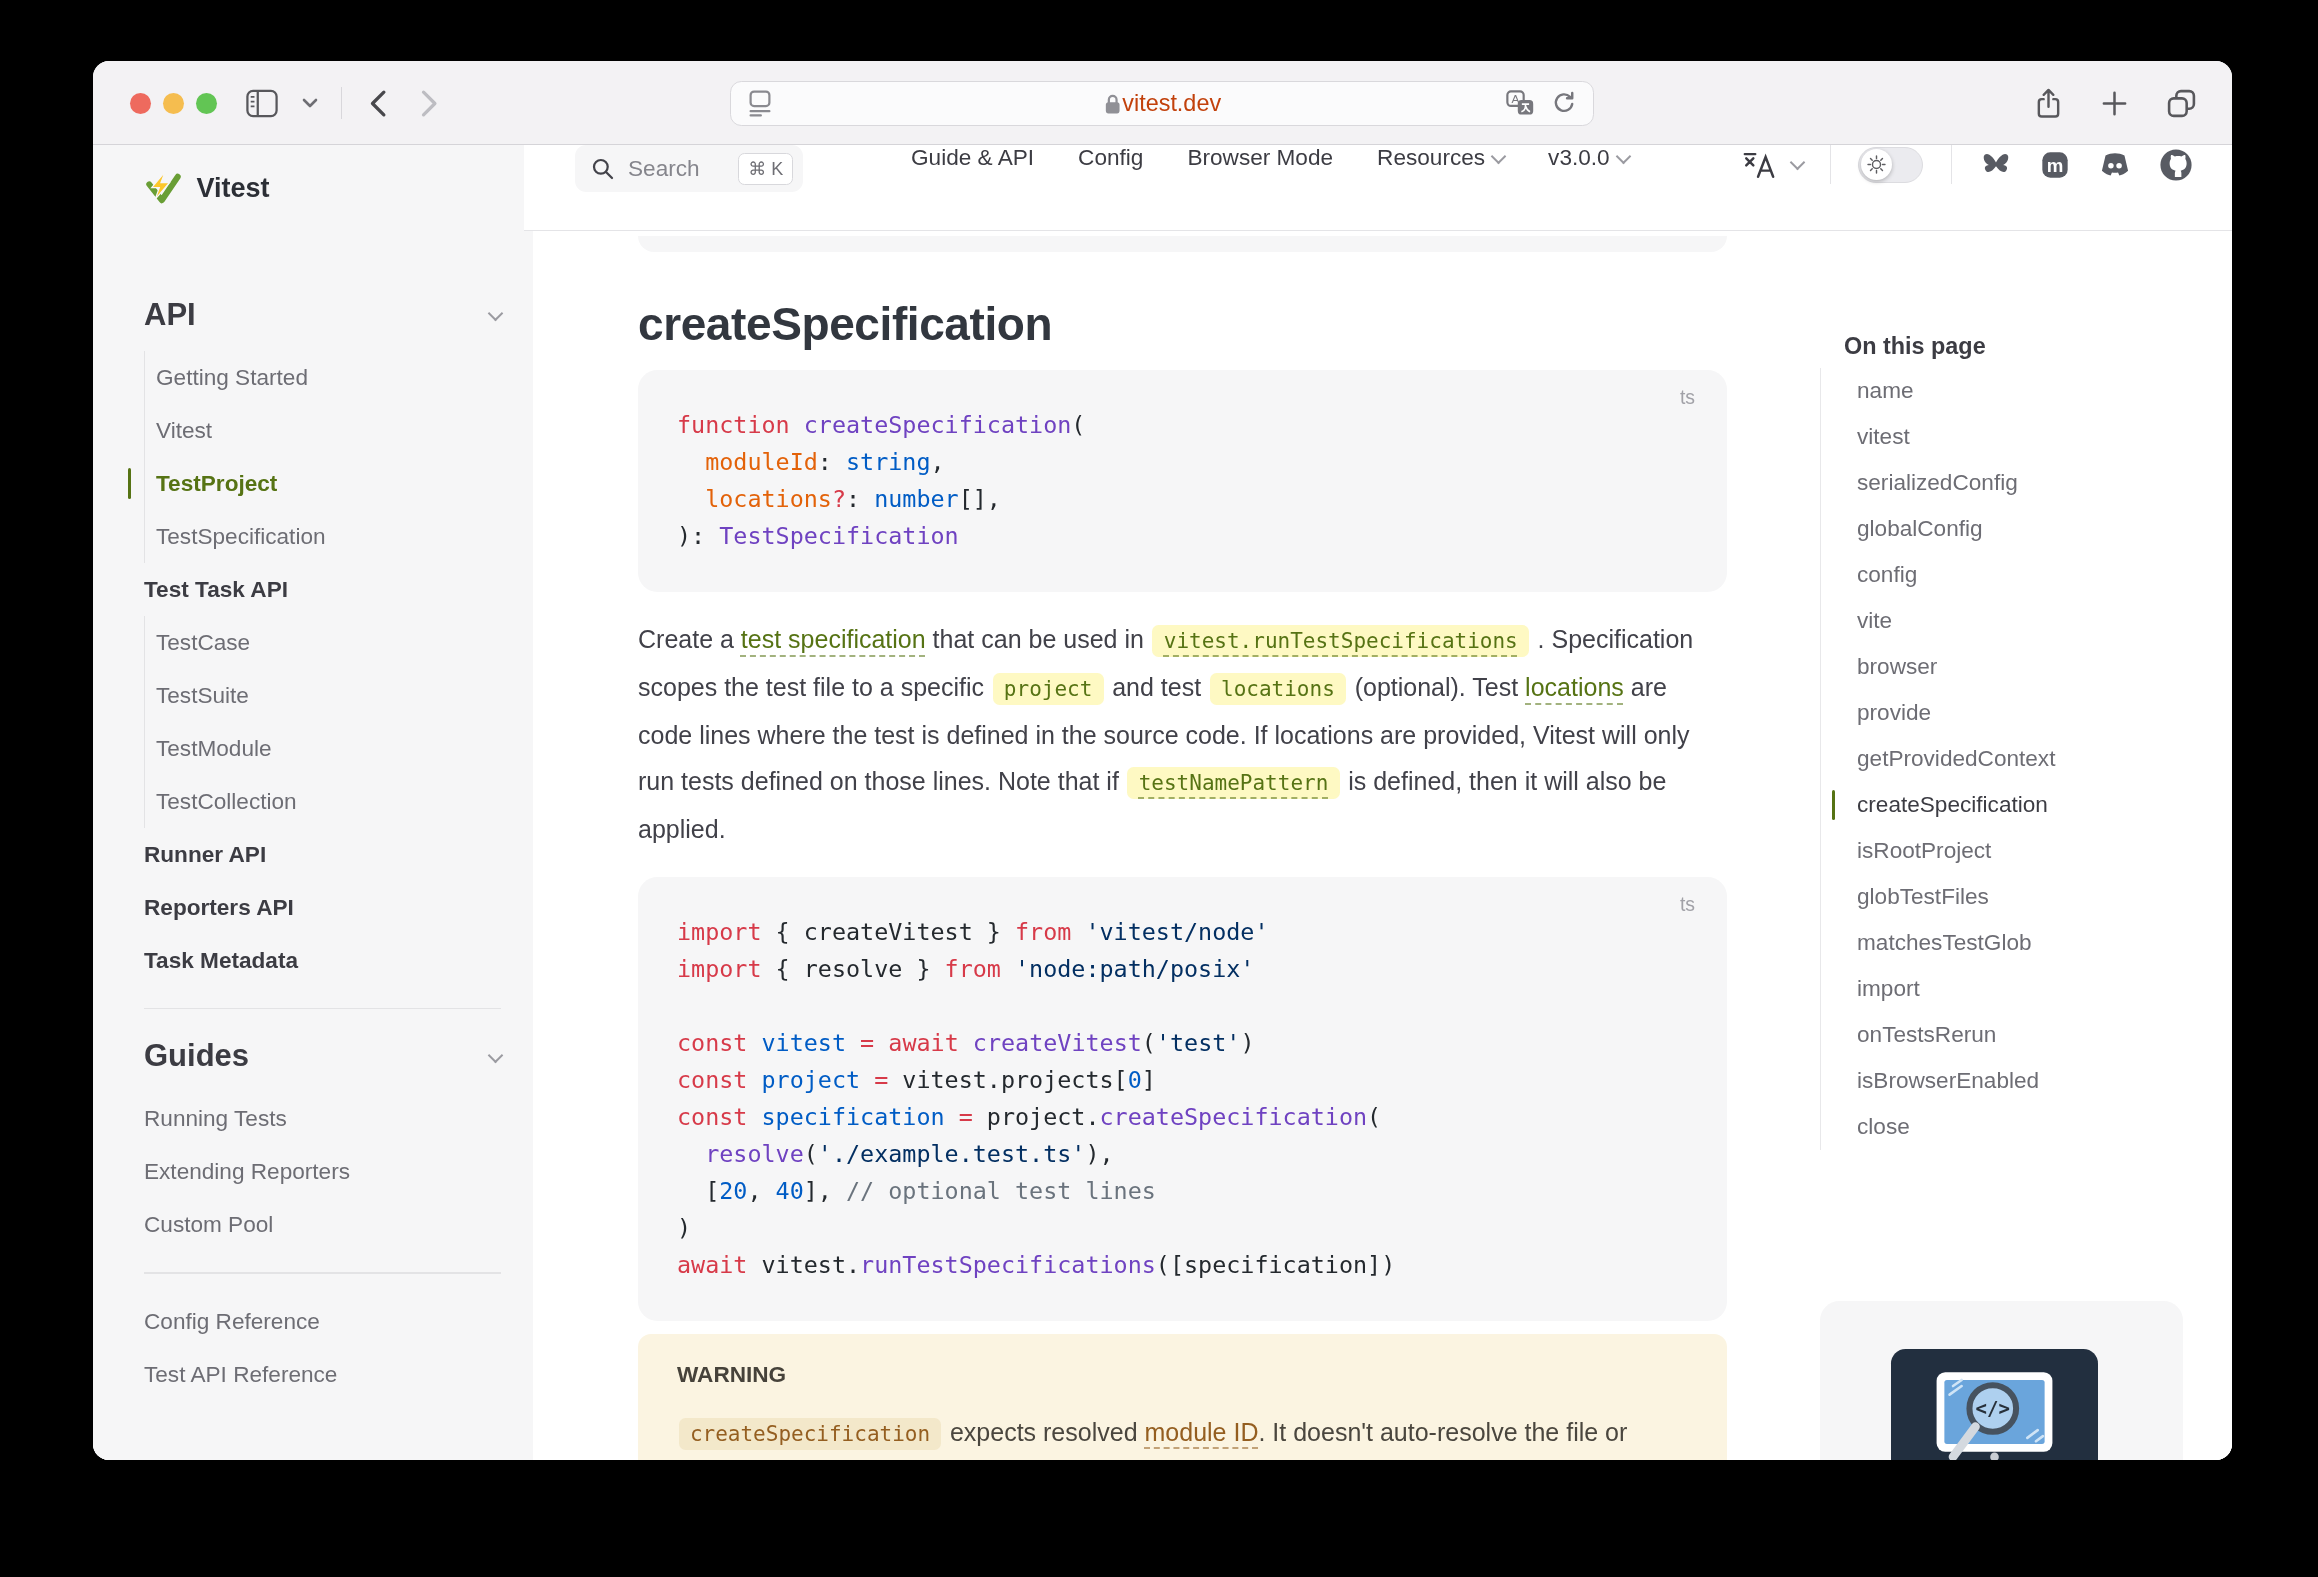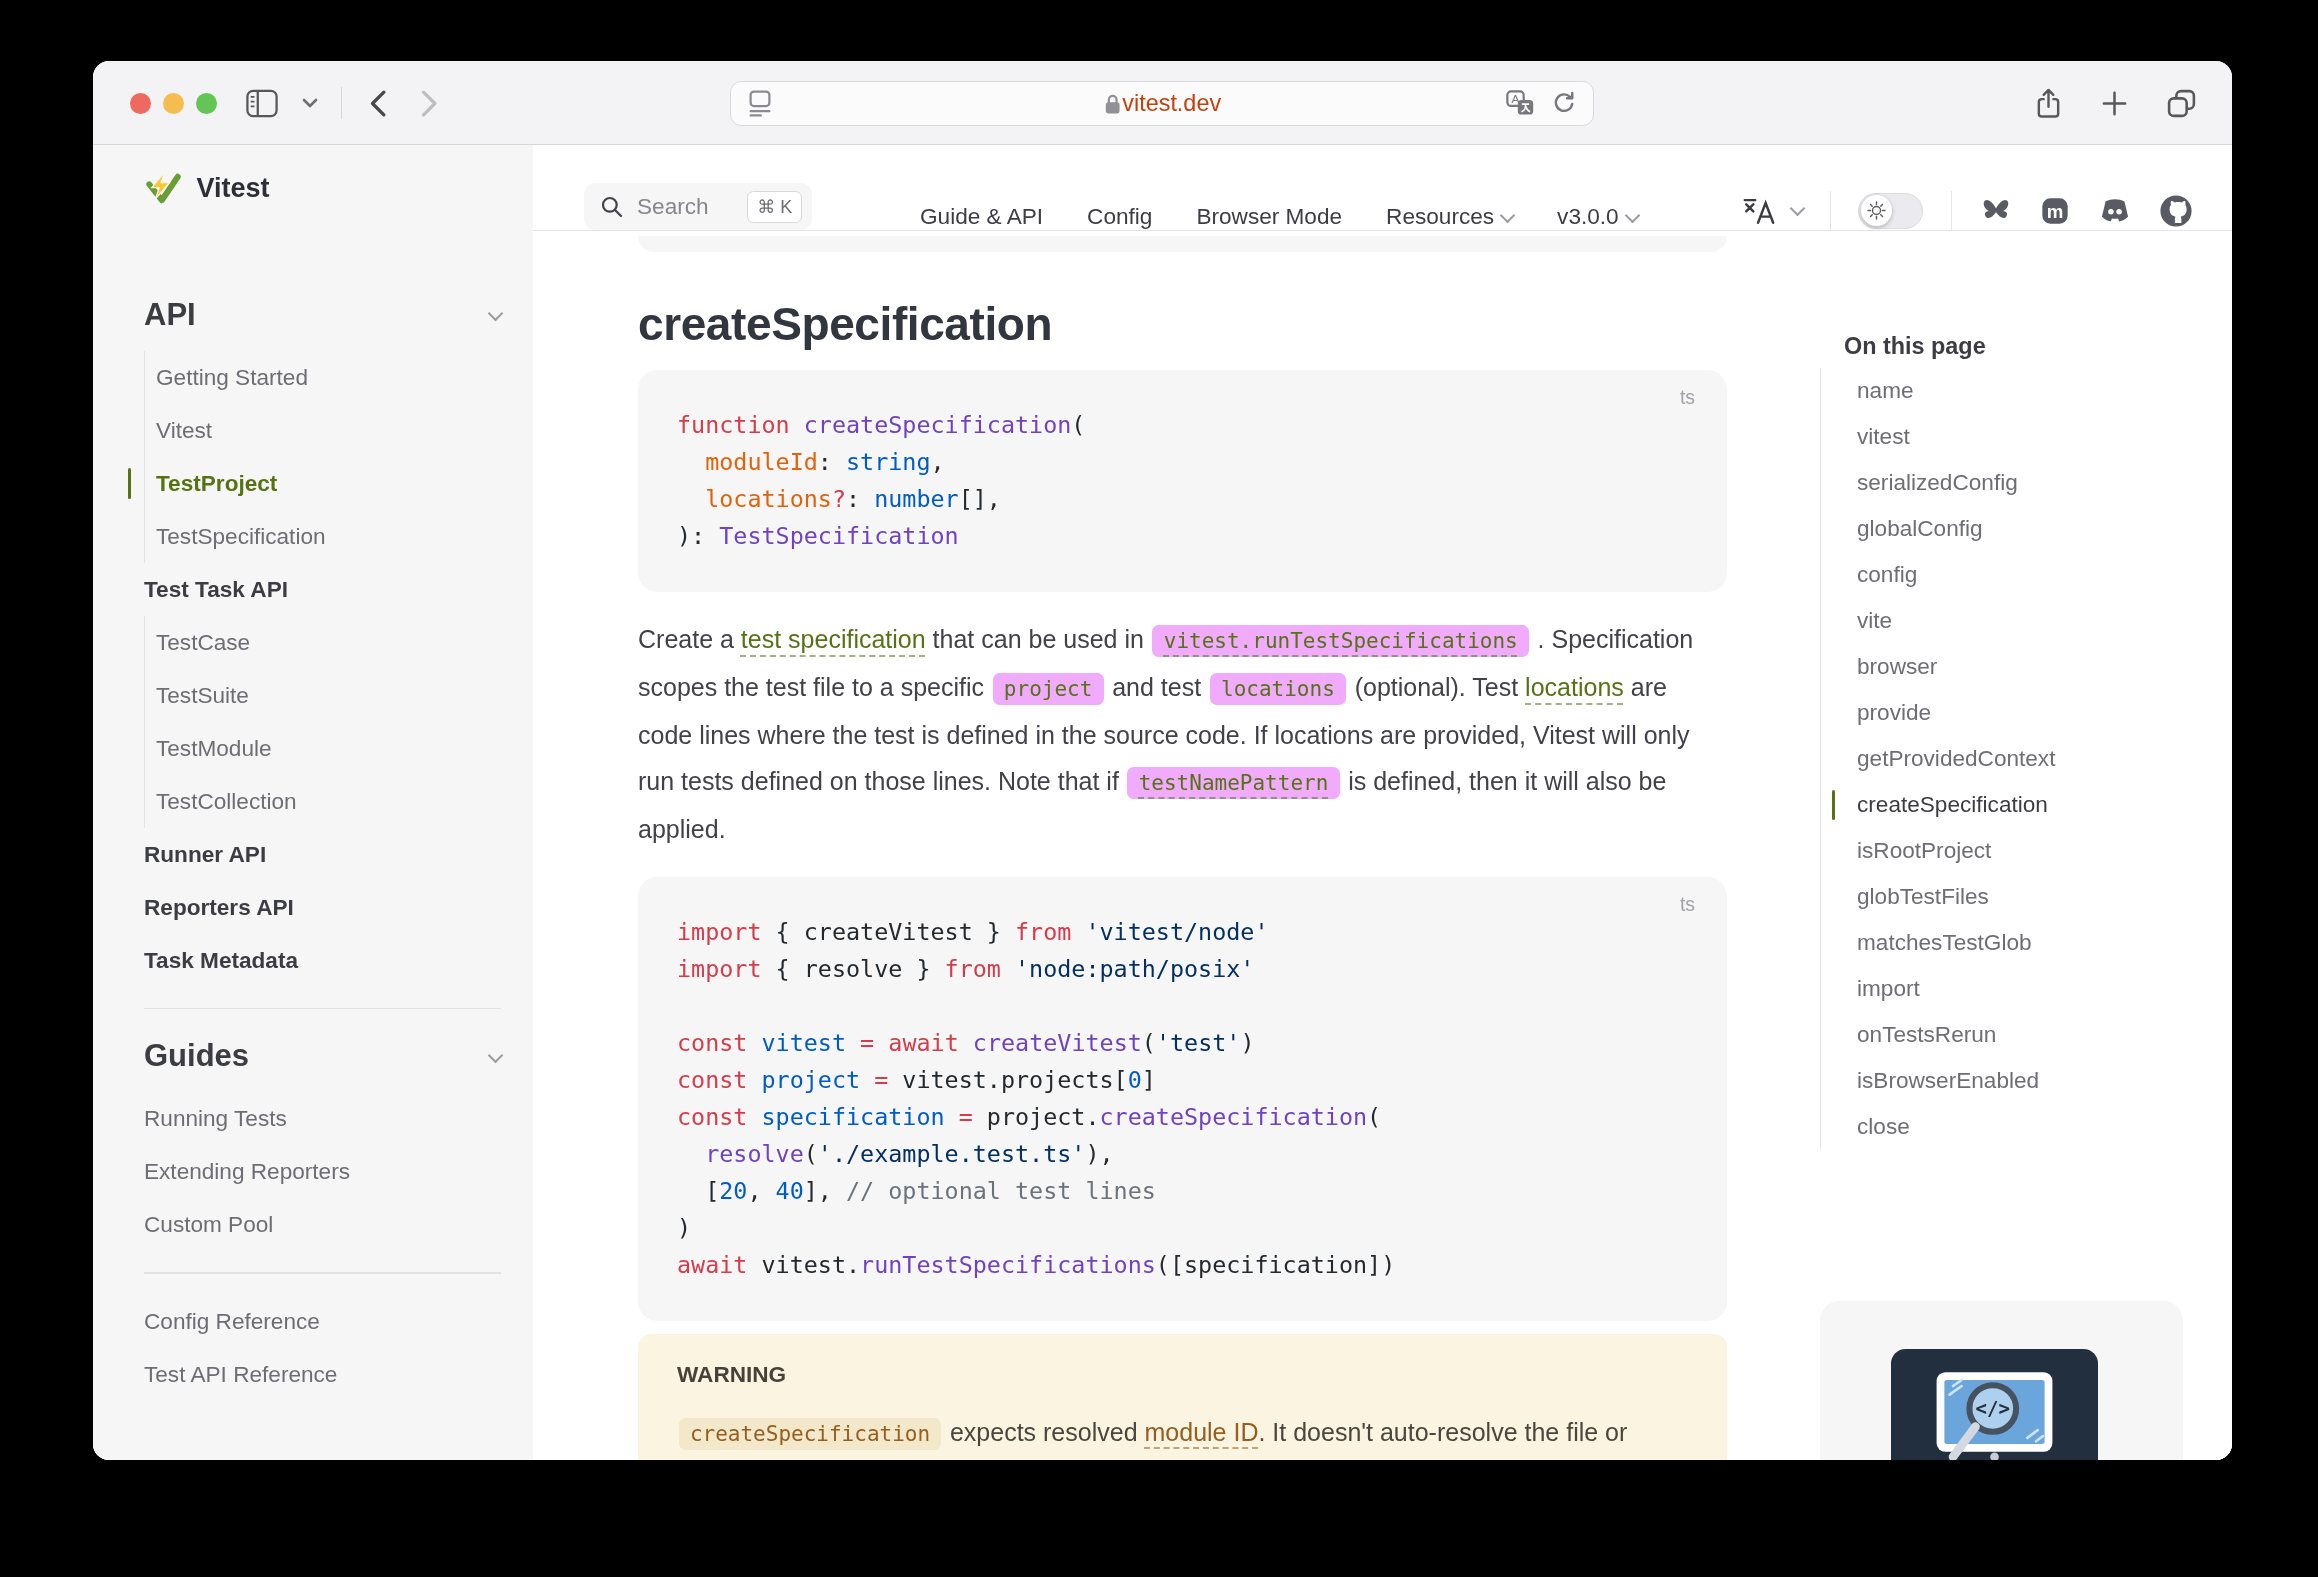--- a/index.html
+++ b/index.html
@@ -41,21 +41,21 @@
   .nav-group-title{display:flex;justify-content:space-between;align-items:center;height:52px;margin-bottom:9.7px;font-size:31px;font-weight:700;color:#3c3c43;}
   .nav-section{line-height:53px;font-weight:600;color:#3c3c43;}
   .nav-item{line-height:53px;font-weight:500;color:#6d6d74;}
   .nav-children{border-left:1.6px solid #e3e3e5;padding-left:11px;}
   .nav-child{line-height:53px;font-weight:500;color:#6d6d74;position:relative;}
   .nav-child.active{color:var(--c-brand);font-weight:600;}
   .nav-child.active::before{content:'';position:absolute;left:-28px;top:11.3px;width:3.2px;height:31px;background:var(--c-brand);border-radius:1.6px;}
   .nav-divider{height:1.6px;background:#e3e3e5;margin:21px 0;}
   .chev{width:9px;height:9px;border-right:2.4px solid #9b9ba1;border-bottom:2.4px solid #9b9ba1;transform:rotate(45deg);display:inline-block;margin-left:8px;margin-bottom:2.4px;}
   
-  .header{position:absolute;left:440px;right:0;top:0;height:86px;background:#fff;border-bottom:0.8px solid #e4e4e7;box-sizing:border-box;display:flex;align-items:flex-end;padding:0 39px 0 51px;}
+  .header{position:absolute;left:431px;right:0;top:0;height:86px;background:#fff;border-bottom:0.8px solid #e4e4e7;box-sizing:border-box;display:flex;align-items:flex-start;padding:0 39px 0 51px;}
   .search{display:flex;align-items:center;gap:13px;background:#f6f6f7;border-radius:11.3px;height:47px;width:228px;box-sizing:border-box;padding:0 9.7px 0 16px;border:none;}
   .search-label{font-size:22.6px;color:#85858c;flex:1;text-align:left;}
   .kbd{background:#fff;border:0.8px solid #d8d8dc;border-radius:6.5px;font-size:18px;color:#6e6e74;padding:4px 9px;}
   .topnav{display:flex;align-items:center;gap:44px;margin-left:108px;font-size:22.6px;font-weight:500;color:#3c3c43;}
   .topnav .navlink{display:flex;align-items:center;}
   .header-right{margin-left:auto;display:flex;align-items:center;gap:27.4px;}
   .vdiv{width:0.8px;height:39px;background:#e4e4e7;}
   .toggle{width:65px;height:36px;border-radius:18px;background:#ebebef;border:0.8px solid #dcdce0;position:relative;padding:0;}
   .knob{position:absolute;left:1.6px;top:1.6px;width:31px;height:31px;border-radius:50%;background:#fff;box-shadow:0 1.6px 4px rgba(0,0,0,.25);display:flex;align-items:center;justify-content:center;}
   .socials{display:flex;align-items:center;gap:26px;}
@@ -65,21 +65,21 @@
   .page-title{margin:45px 0 0;font-size:46px;font-weight:600;letter-spacing:-0.4px;color:#32373f;}
   .codeblock{position:relative;background:#f6f6f7;border-radius:19.4px;padding:37px 39px;margin-top:19.4px;}
   .codeblock.second{margin-top:24px;}
   .codeblock .lang{position:absolute;top:16px;right:32px;font-size:19.4px;color:#a1a1a7;}
   .code-line{font-family:"DejaVu Sans Mono", monospace;font-size:23.4px;line-height:37px;white-space:pre;color:var(--c-plain);}
   .tk-k{color:var(--c-keyword);} .tk-f{color:var(--c-function);} .tk-p{color:var(--c-parameter);}
   .tk-t{color:var(--c-type);} .tk-s{color:var(--c-string);} .tk-n{color:var(--c-number);}
   .tk-c{color:var(--c-comment);} .tk-d{color:var(--c-plain);}
   .para{margin-top:24px;font-size:25px;line-height:46px;color:#414149;}
   .link{color:var(--c-brand);text-decoration:underline dashed;text-decoration-thickness:1.6px;text-decoration-color:rgba(86,115,20,.55);text-underline-offset:6.5px;cursor:pointer;}
-  .chip{font-family:"DejaVu Sans Mono", monospace;font-size:21px;background:#f0abfc;border-radius:6.5px;padding:4px 11.3px;margin:0 1.6px;}
+  .chip{font-family:"DejaVu Sans Mono", monospace;font-size:21px;background:#fef9c3;border-radius:6.5px;padding:4px 11.3px;margin:0 1.6px;}
   .chip-brand{color:var(--c-brand);}
   .chip-u{text-decoration:underline dashed;text-decoration-thickness:1.6px;text-decoration-color:rgba(86,115,20,.55);text-underline-offset:6.5px;cursor:pointer;}
   .warning{margin-top:13px;background:var(--c-warning-bg);border-radius:13px;padding:27.4px 39px 36px;}
   .warning-title{font-size:22.6px;font-weight:700;color:#46423a;}
   .warning-body{margin-top:21px;font-size:25px;line-height:46px;color:#4a463e;}
   .chip-warn{background:var(--c-warning-chip-bg);color:var(--c-warning-text);}
   .link-warn{color:var(--c-warning-text);font-weight:500;text-decoration:underline dashed;text-decoration-thickness:1.6px;text-decoration-color:rgba(148,94,32,.55);text-underline-offset:6.5px;cursor:pointer;}
   
   .aside{position:absolute;right:0;top:86px;width:448px;bottom:0;background:#fff;}
   .outline{padding:102px 0 0 36px;}

